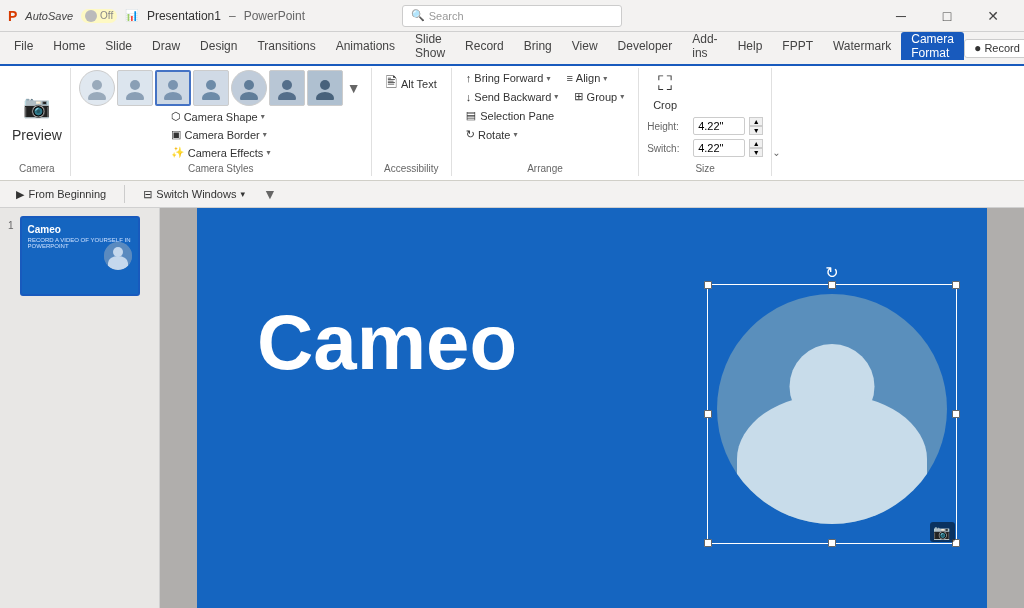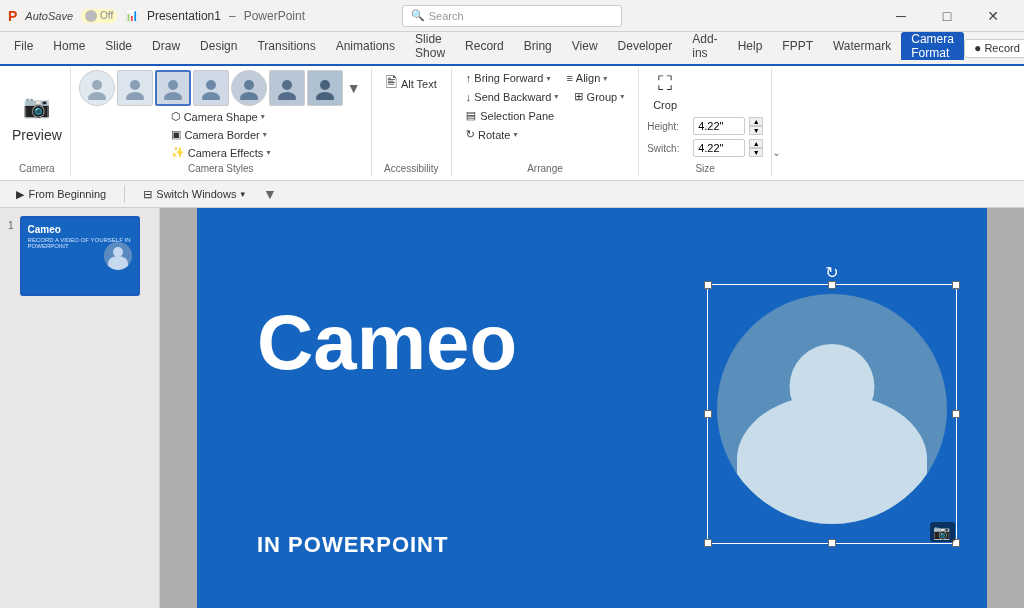--- a/index.html
+++ b/index.html
@@ -453,21 +453,20 @@
         </div>
       </div>
     </div>
   </div>
 
   <div class="canvas-area">
     <div class="slide-canvas">
 
       <div class="slide-title">Cameo</div>
 
-      <div class="slide-subtitle2">IN POWERPOINT</div>
 
       <div style="position:absolute;right:30px;top:50%;transform:translateY(-50%);width:250px;height:270px;">
 
         <div style="position:absolute;border:1.5px solid white;top:10px;left:0;right:0;bottom:0;">
 
           <div style="position:absolute;top:-22px;left:50%;transform:translateX(-50%);color:white;font-size:16px;cursor:pointer;">↻</div>
 
           <div class="handle tl"></div>
           <div class="handle tm"></div>
           <div class="handle tr"></div>

